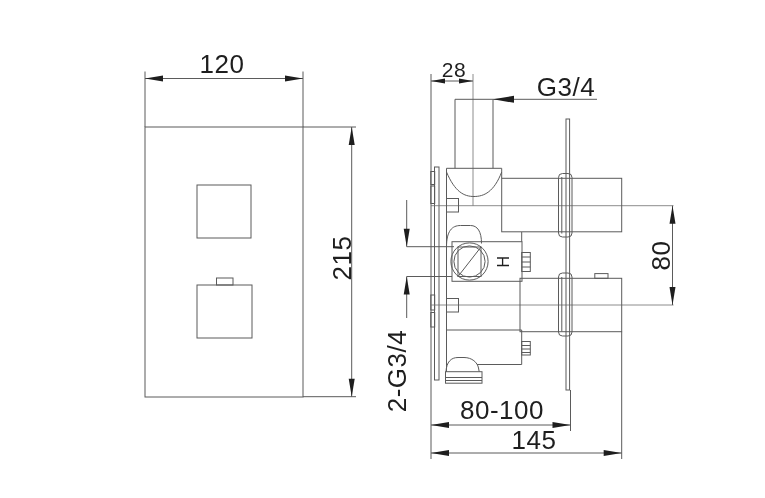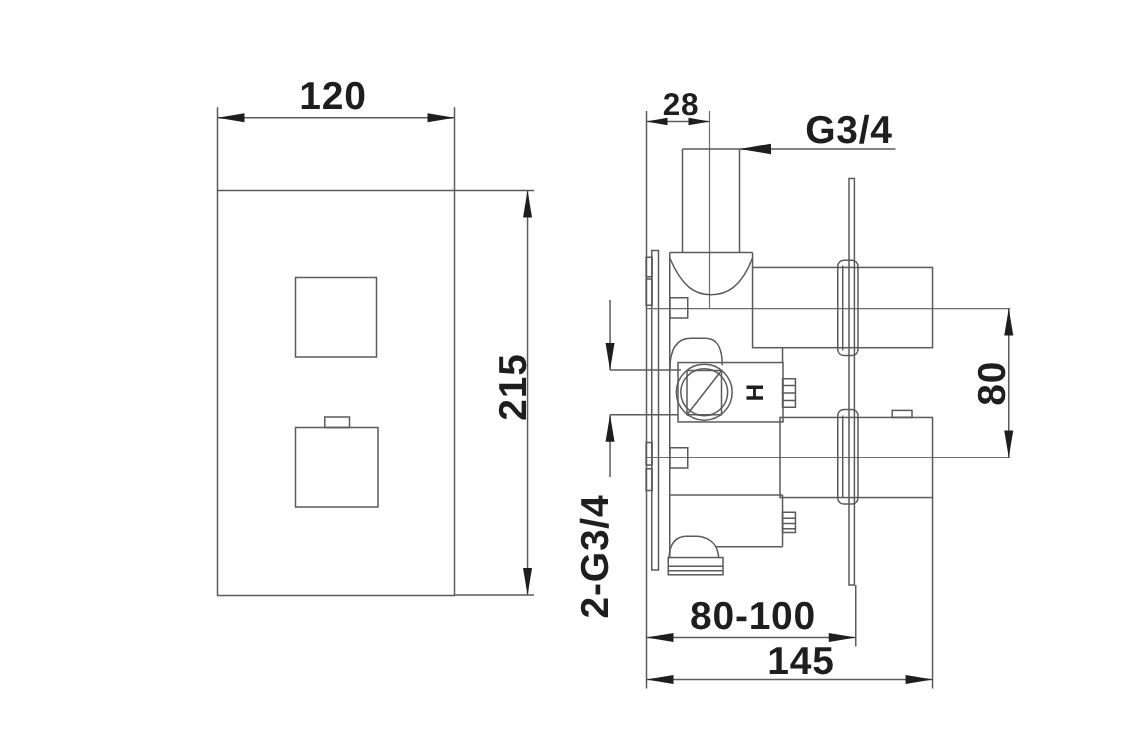--- a/index.html
+++ b/index.html
@@ -1,16 +1,16 @@
 <!DOCTYPE html>
 <html><head>
 <meta charset="utf-8">
 <style>
   html,body{margin:0;padding:0;background:#ffffff;}
-  .stage{position:relative;width:765px;height:498px;background:#ffffff;overflow:hidden;font-weight:bold;}
+  .stage{position:relative;width:765px;height:498px;background:#ffffff;overflow:hidden;}
   svg{display:block;}
   .ln{fill:none;stroke:#5b5b5b;stroke-width:1;stroke-linecap:butt;stroke-linejoin:miter;}
   .thin{fill:none;stroke:#6e6e6e;stroke-width:0.8;}
   .ar{fill:#1e1e1e;stroke:none;}
   .dim{font-family:"Liberation Sans","DejaVu Sans",sans-serif;fill:#1e1e1e;stroke:none;letter-spacing:0.5px;}
   .t26{font-size:26px;}
   .t21{font-size:21px;}
   .t16{font-size:16px;}
   .mid{text-anchor:middle;}
 </style>

